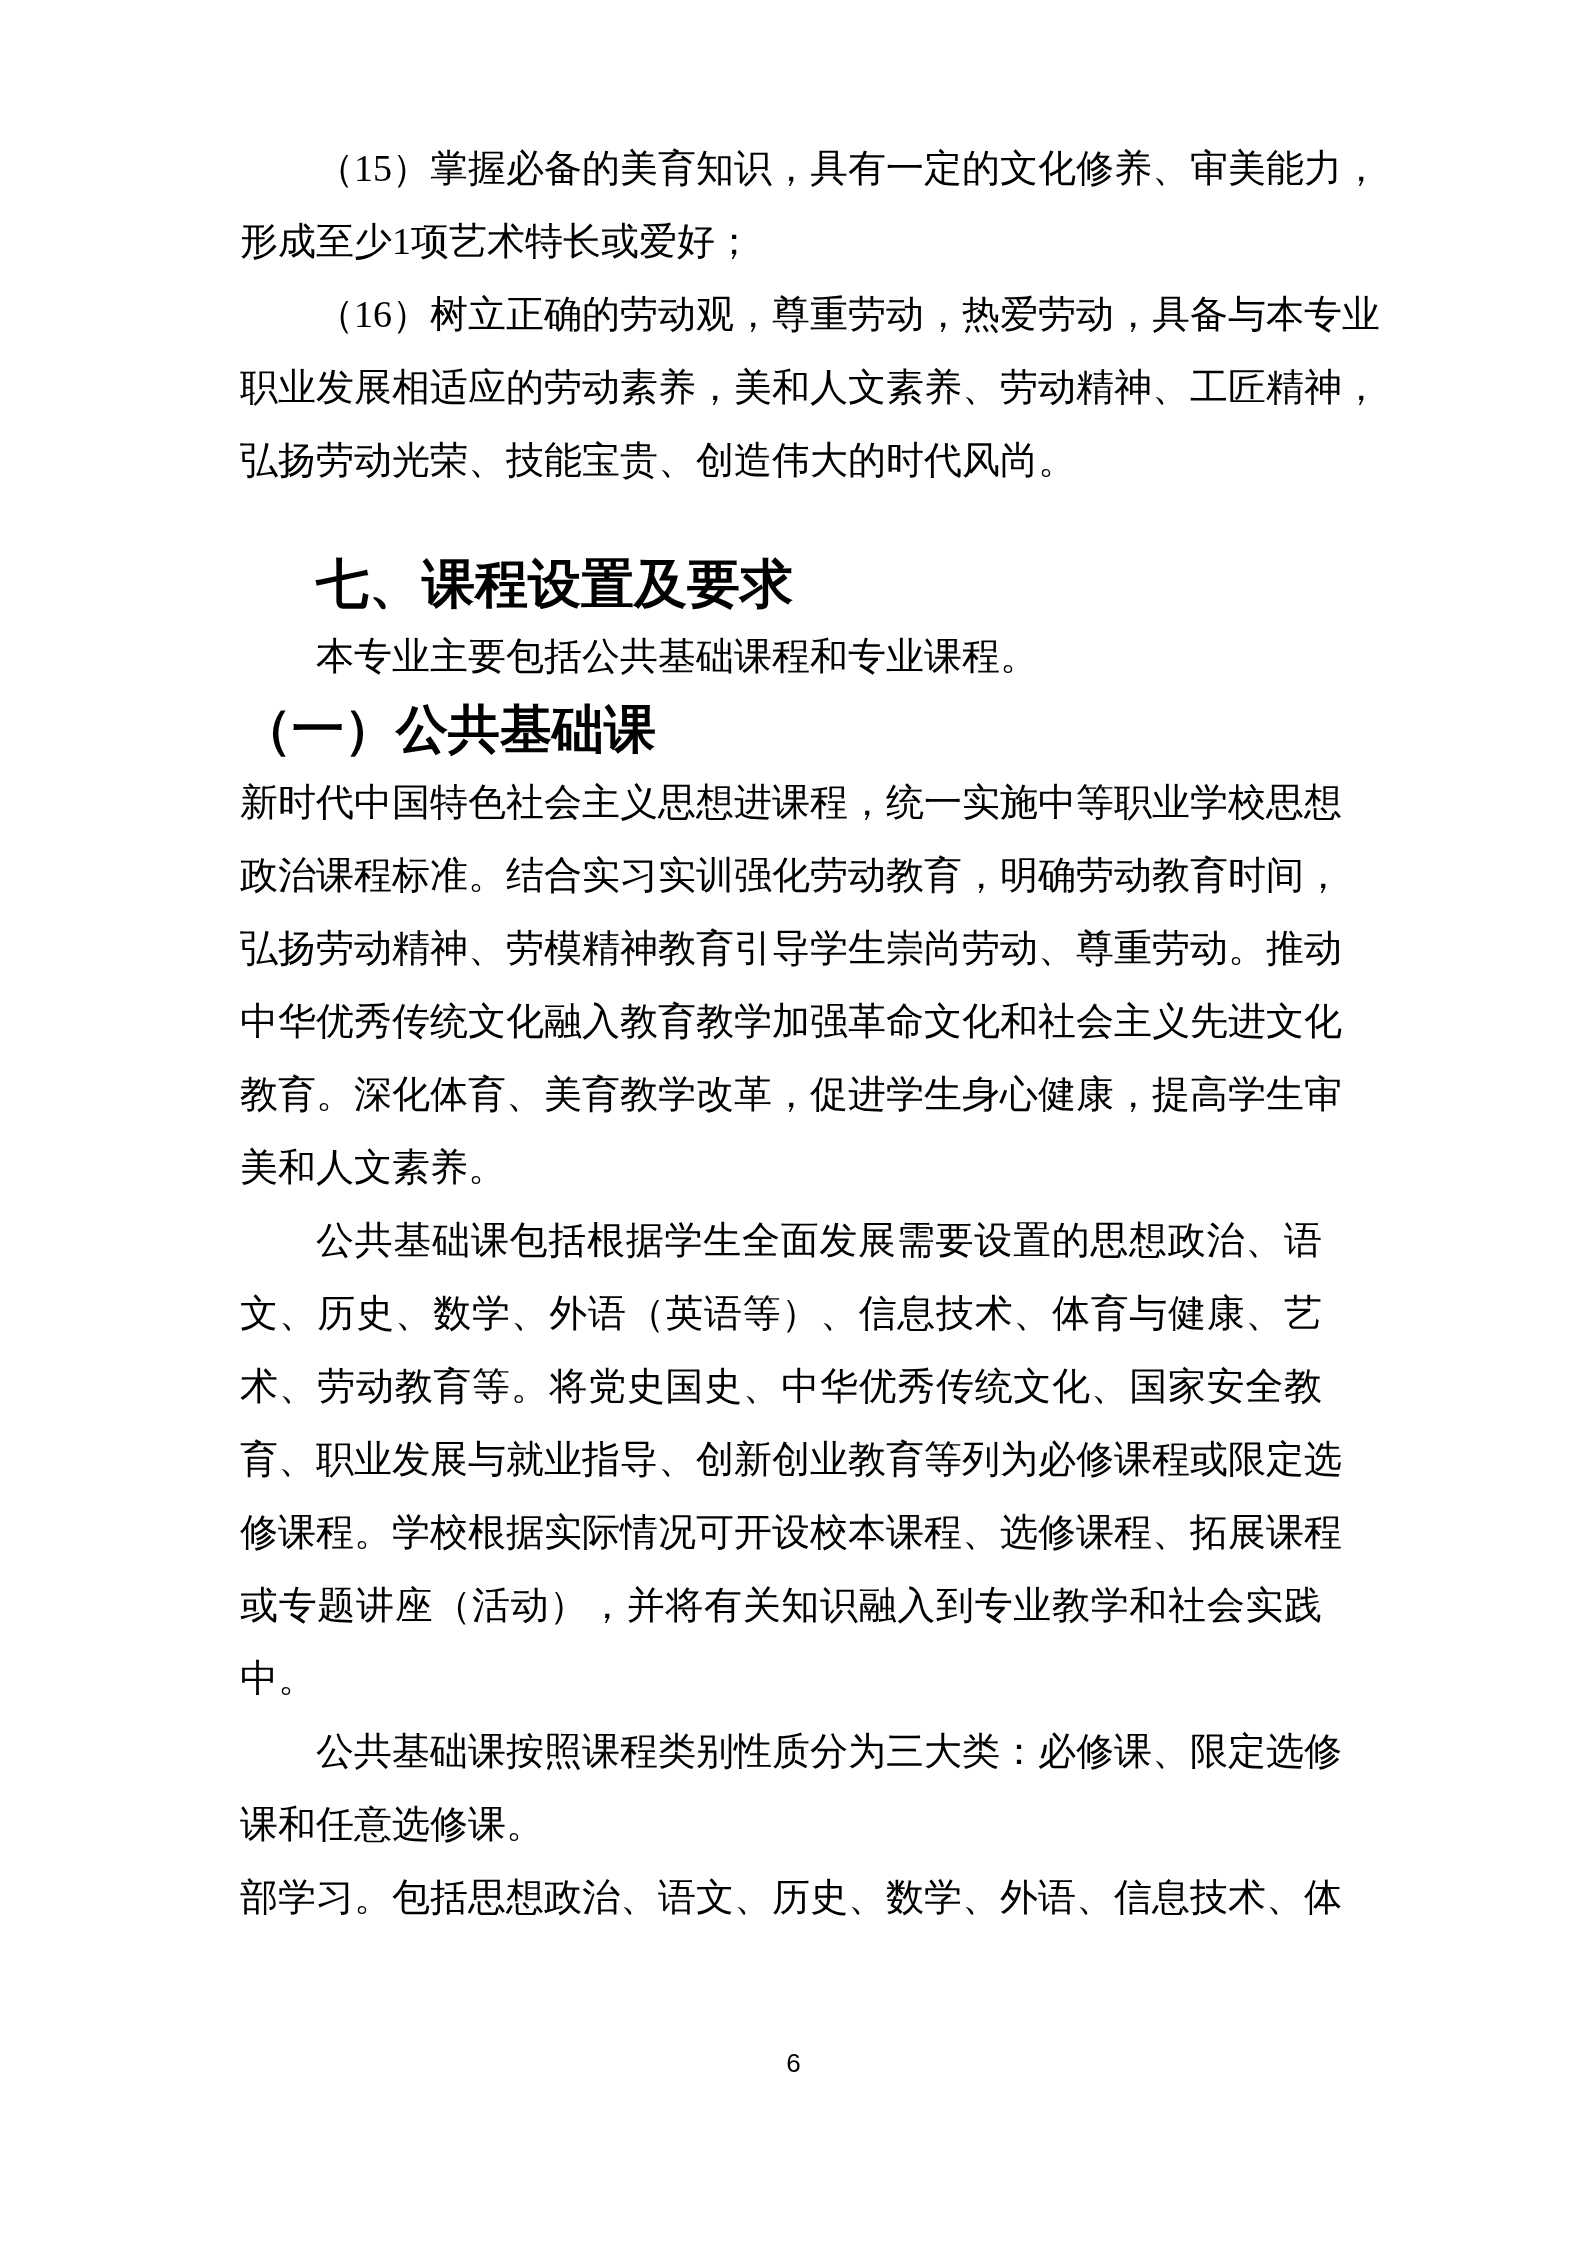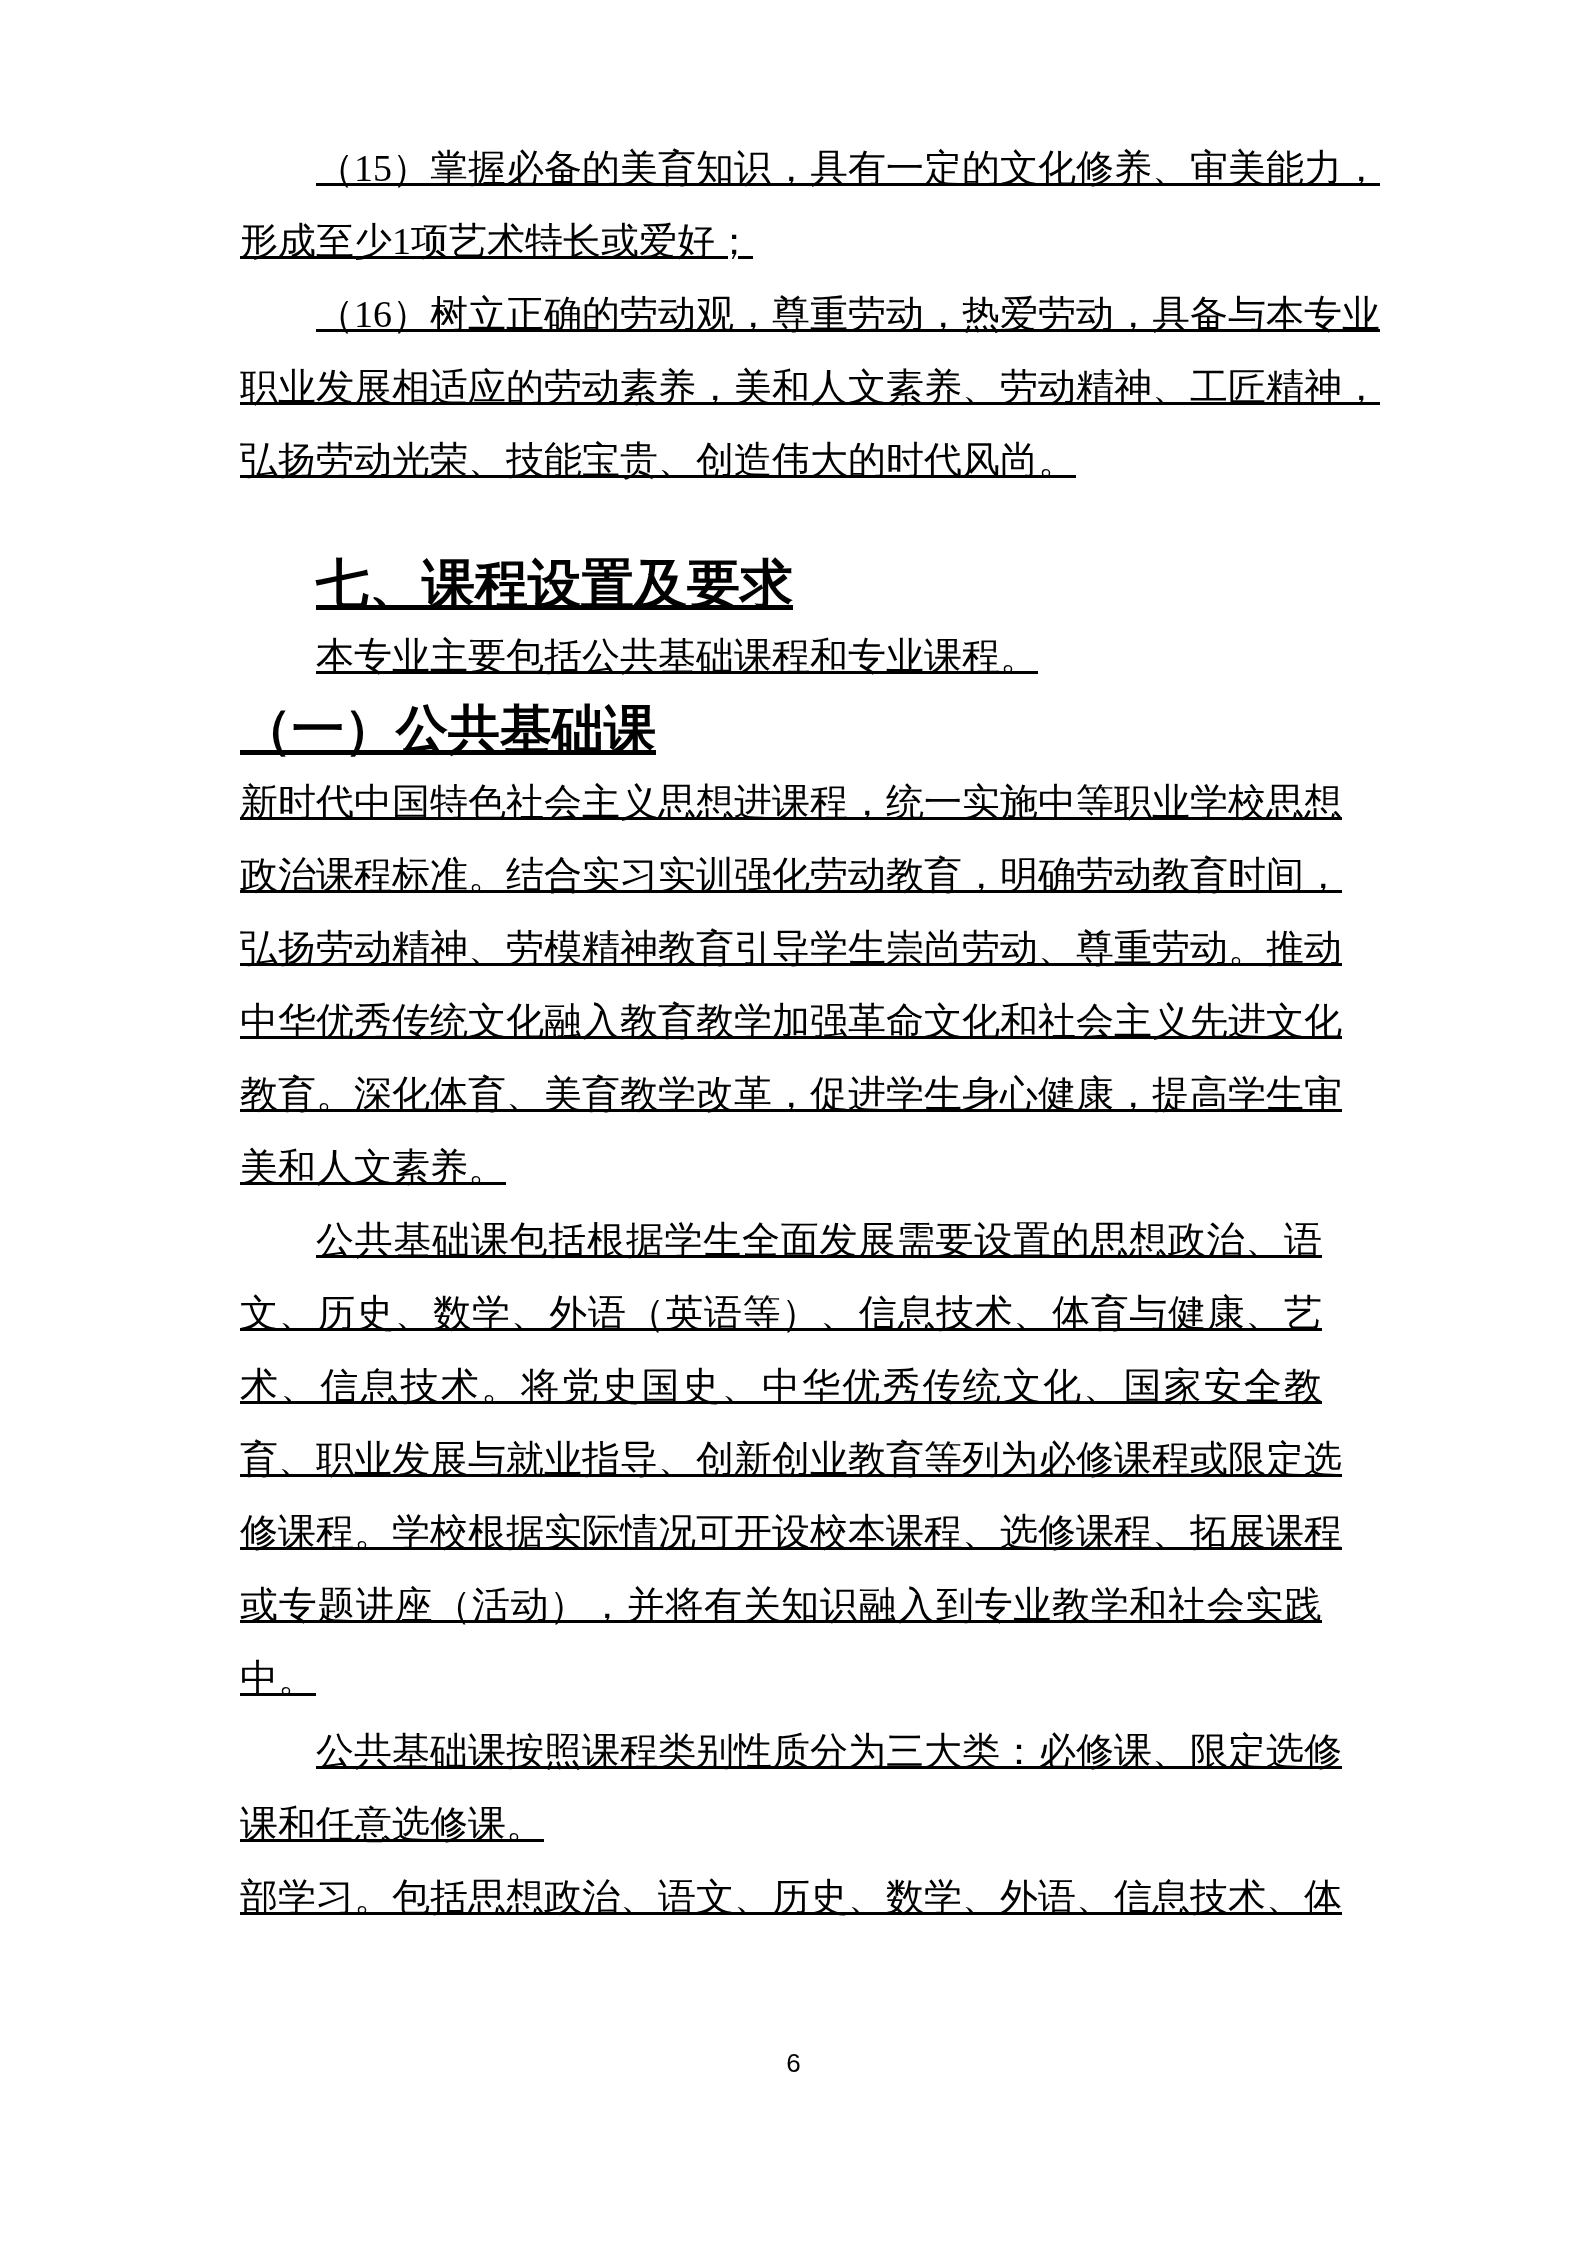--- a/index.html
+++ b/index.html
@@ -25,21 +25,20 @@
     left: 240px;
     top: 132px;
     width: 1082px;
   }
   .line {
     height: 73px;
     line-height: 73px;
     font-size: 38px;
     white-space: nowrap;
     text-align: left;
-    text-decoration: underline;
   }
   .line.fill {
     text-align: justify;
     text-align-last: justify;
   }
   .line.first {
     padding-left: 76px;
   }
   .line.h1 {
     font-family: "Liberation Sans", "DejaVu Sans", sans-serif;
@@ -82,21 +81,21 @@
       <div class="line first">本专业主要包括公共基础课程和专业课程。</div>
       <div class="line h2">（一）公共基础课</div>
       <div class="line fill">新时代中国特色社会主义思想进课程，统一实施中等职业学校思想</div>
       <div class="line fill">政治课程标准。结合实习实训强化劳动教育，明确劳动教育时间，</div>
       <div class="line fill">弘扬劳动精神、劳模精神教育引导学生崇尚劳动、尊重劳动。推动</div>
       <div class="line fill">中华优秀传统文化融入教育教学加强革命文化和社会主义先进文化</div>
       <div class="line fill">教育。深化体育、美育教学改革，促进学生身心健康，提高学生审</div>
       <div class="line">美和人文素养。</div>
       <div class="line first fill">公共基础课包括根据学生全面发展需要设置的思想政治、语</div>
       <div class="line fill">文、历史、数学、外语（英语等）、信息技术、体育与健康、艺</div>
-      <div class="line fill">术、信息技术。将党史国史、中华优秀传统文化、国家安全教</div>
+      <div class="line fill">术、劳动教育等。将党史国史、中华优秀传统文化、国家安全教</div>
       <div class="line fill">育、职业发展与就业指导、创新创业教育等列为必修课程或限定选</div>
       <div class="line fill">修课程。学校根据实际情况可开设校本课程、选修课程、拓展课程</div>
       <div class="line fill">或专题讲座（活动），并将有关知识融入到专业教学和社会实践</div>
       <div class="line">中。</div>
       <div class="line first fill">公共基础课按照课程类别性质分为三大类：必修课、限定选修</div>
       <div class="line">课和任意选修课。</div>
       <div class="line fill">部学习。包括思想政治、语文、历史、数学、外语、信息技术、体</div>
     </div>
   <div class="page-footer">6</div>
 </div>

